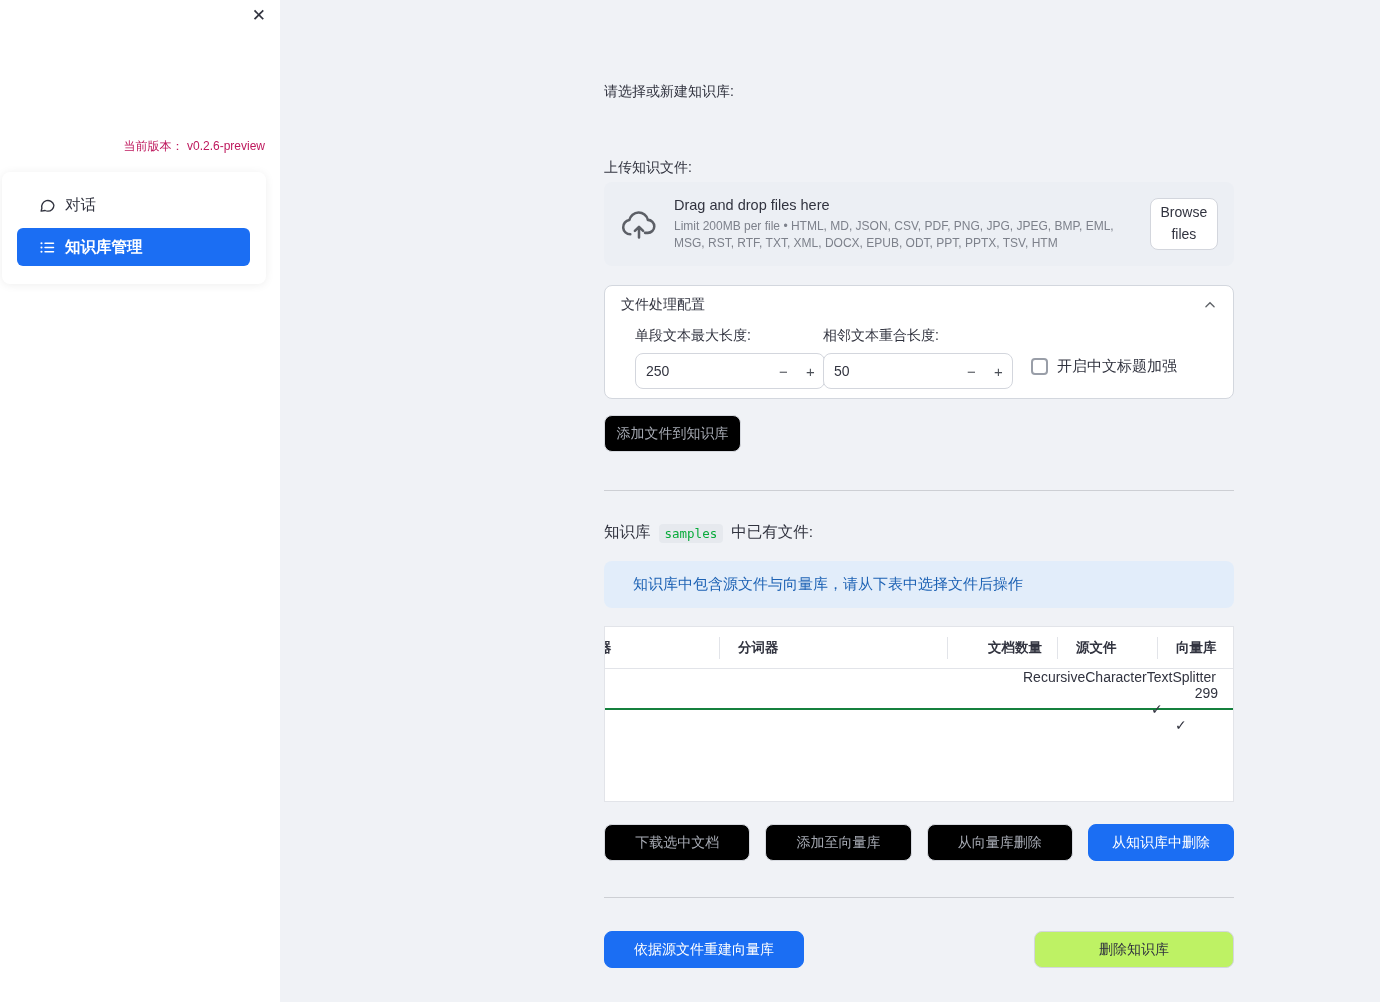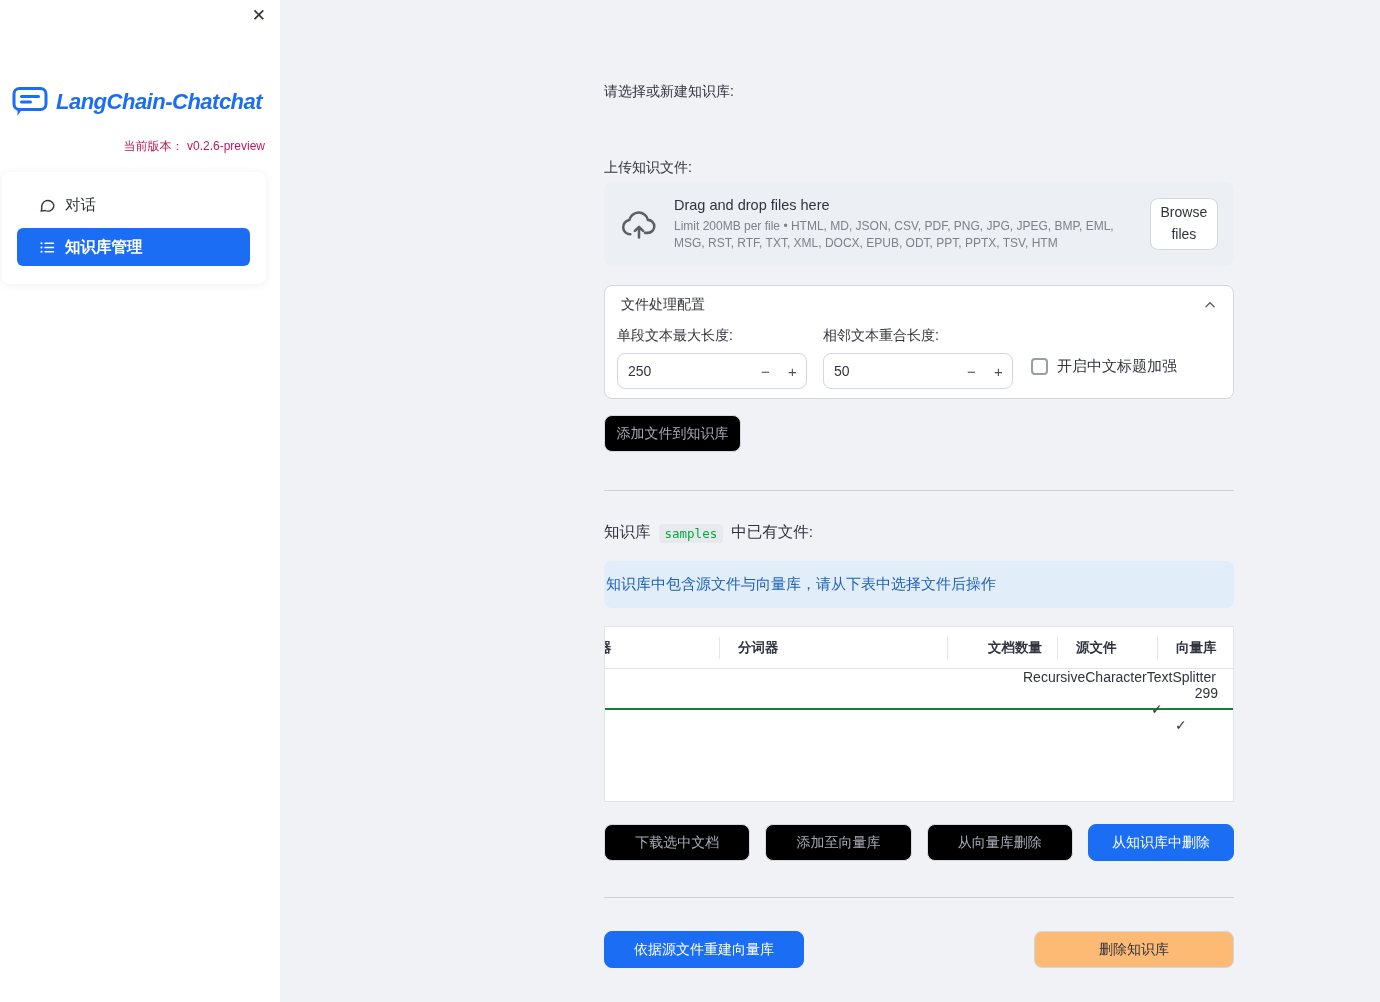--- a/index.html
+++ b/index.html
@@ -37,47 +37,47 @@
   .dz-title { font-size:14.5px; color:#31333f; margin-bottom:5px; }
   .dz-sub { font-size:12px; color:#7d818b; line-height:1.35; }
   .browse-btn { margin-left:auto; width:71px; height:52px; background:#fff; border:1px solid #d3d6dd;
                 border-radius:8px; font-size:14px; color:#31333f; display:flex; align-items:center;
                 justify-content:center; text-align:center; line-height:1.55; cursor:pointer; }
 
   .expander { top:285px; height:114px; background:#fff; border:1px solid #d3d7de; border-radius:8px; }
   .exp-head { height:38px; display:flex; align-items:center; justify-content:space-between;
               padding:0 16px; font-size:14px; cursor:pointer; }
   .fld { position:absolute; top:41px; width:190px; }
-  .fld1 { left:12px; } .fld2 { left:218px; }
+  .fld1 { left:30px; } .fld2 { left:218px; }
   .fld .field-label { display:block; margin-bottom:8px; }
   .num-input { height:36px; background:#fff; border:1px solid #d3d6dd; border-radius:8px;
                display:flex; align-items:center; overflow:hidden; }
   .num-input input { border:none; outline:none; width:110px; padding-left:10px; font-size:14px;
                      color:#31333f; background:transparent; font-family:inherit; }
   .step { width:27px; text-align:center; font-size:15px; color:#4b4f57; cursor:pointer; user-select:none; }
   .chk-row { position:absolute; left:426px; top:71px; display:flex; align-items:center; gap:9px; cursor:pointer; }
   .chk-box { width:17px; height:17px; border:2px solid #999ea8; border-radius:4px; background:#fff; }
   .chk-lbl { font-size:15px; color:#31333f; }
 
   .btn { border-radius:8px; font-size:14px; display:flex; align-items:center; justify-content:center;
          cursor:pointer; font-family:inherit; }
-  .btn-secondary { background:#fdba74; border:1px solid #d3d6dd; color:#31333f; }
+  .btn-secondary { background:#bef264; border:1px solid #d3d6dd; color:#31333f; }
   .btn-disabled { background:#000000; border:1px solid #d6d9df; color:#a6aab3; cursor:default; }
   .btn-primary { background:#1b6ef3; border:1px solid #1b6ef3; color:#fff; }
 
   .btn-add { top:415px; width:137px; height:37px; }
   .hr { height:1px; background:rgba(49,51,63,0.18); }
   .hr1 { top:490px; } .hr2 { top:897px; }
 
   .kbline { top:522px; display:flex; align-items:flex-end; gap:8px; font-size:15.5px; }
   .code { font-family:"DejaVu Sans Mono","Liberation Mono",monospace; font-size:12.5px; color:#09ab3b;
           background:#e6e9ee; border-radius:4px; padding:2px 6px; }
 
   .infobox { top:561px; height:47px; background:#e2edfa; border-radius:8px; display:flex;
-             align-items:center; padding:0 2px; font-size:15px; color:#1d62b4; }
+             align-items:center; padding:0 29px; font-size:15px; color:#1d62b4; }
 
   .dtable { top:626px; height:176px; background:#fff; border:1px solid #e2e4e9; }
   .thead { display:flex; height:42px; border-bottom:1px solid #e2e4e9; align-items:center;
            font-size:13.5px; font-weight:600; color:#31333f; }
   .trow { display:flex; height:41px; border-bottom:2px solid #15803d; align-items:flex-end;
           font-size:14px; cursor:pointer;flex-direction:column; }
   .c0 { width:114px; overflow:hidden; } .c1 { width:228px; padding-left:18px; }
   .c2 { width:110px; text-align:right; padding-right:15px; }
   .c3 { width:100px; padding-left:18px; } .c4 { width:76px; padding-left:18px; }
   .thead > div + div { border-left:1px solid #e2e4e9; height:22px; line-height:22px; }
@@ -91,30 +91,20 @@
   .delkb { top:931px; left:754px; width:200px; height:37px; }
 </style>
 </head>
 <body>
 
 <div class="app">
 
   <aside class="sidebar">
     <span class="close">✕</span>
 
-    <div class="logo">
-      <span class="mi-icon">
-        <svg width="36" height="31" viewBox="0 0 36 31" fill="none">
-          <rect x="2" y="2.5" width="32" height="21" rx="5.5" stroke="#1b6ef3" stroke-width="3"></rect>
-          <path d="M9.5 10.5h17M9.5 16h9" stroke="#1b6ef3" stroke-width="3" stroke-linecap="round"></path>
-          <path d="M10 23.5L5.5 29.5v-6z" fill="#1b6ef3"></path>
-        </svg>
-      </span>
-      <span class="logo-text">LangChain-Chatchat</span>
-    </div>
 
     <div class="version">
       <span>当前版本：</span>
       <span>v0.2.6-preview</span>
     </div>
 
     <nav class="menu">
       <div class="menu-item">
         <span class="mi-icon">
           <svg width="17" height="17" viewBox="0 0 24 24" fill="none" stroke="#31333f" stroke-width="1.9" stroke-linejoin="round">

